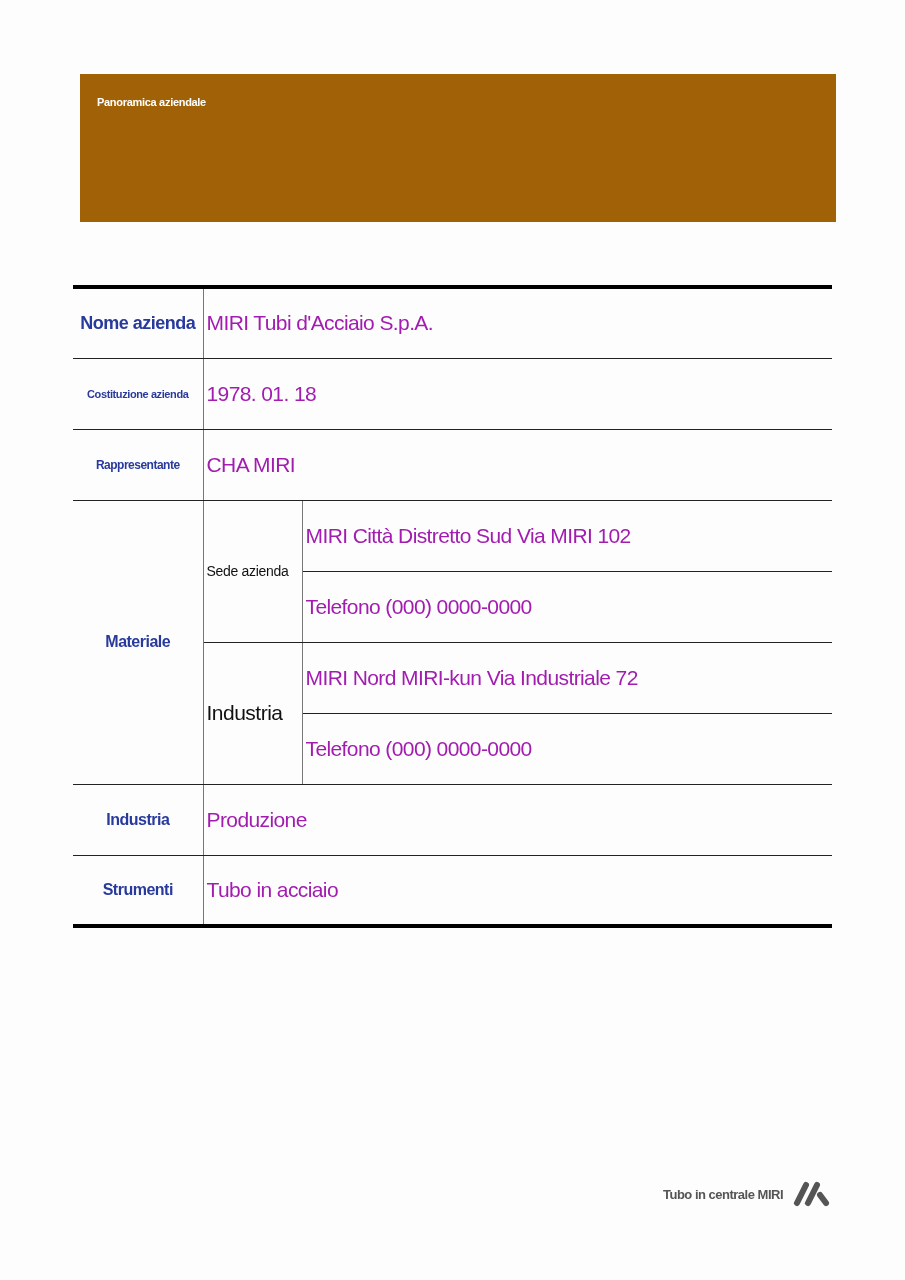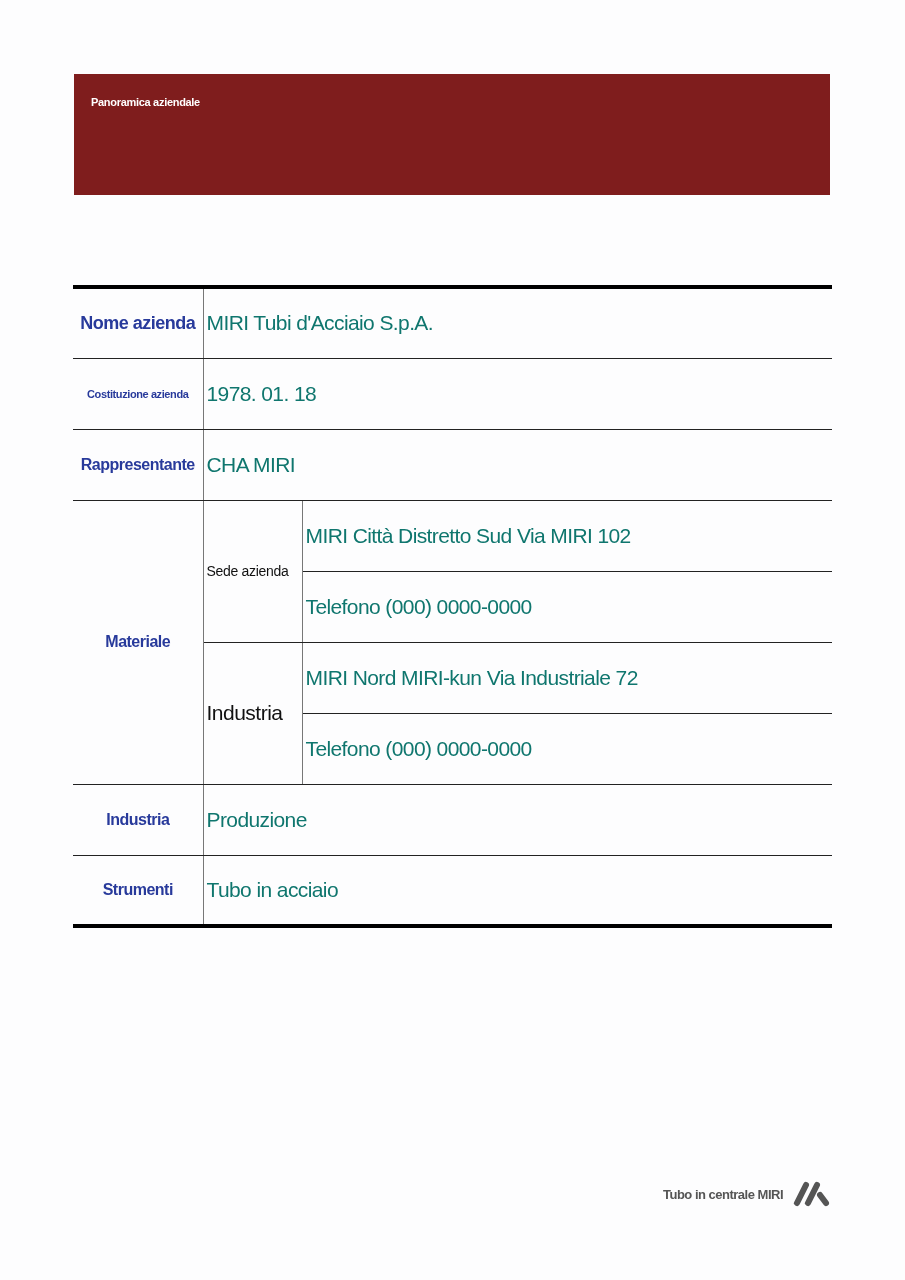--- a/index.html
+++ b/index.html
@@ -1,21 +1,21 @@
 <!DOCTYPE html>
 <html><head>
   <meta charset="utf-8">
   <style>
     * { margin: 0; padding: 0; box-sizing: border-box; }
     html, body { width: 905px; height: 1280px; background: #fdfdfe; }
     body { position: relative; font-family: "Liberation Sans", sans-serif; color: #111; overflow: hidden; }
 
     .banner {
-      position: absolute; left: 74px; top: 74px; width: 756px; height: 121px;
-      background: #7f1d1d;
+      position: absolute; left: 80px; top: 74px; width: 756px; height: 148px;
+      background: #a16207;
     }
     .banner-title {
       position: absolute; left: 17px; top: 22px;
       color: #ffffff; font-weight: bold; font-size: 11px; letter-spacing: -0.3px;
     }
 
     .info-table {
       position: absolute; left: 73px; top: 285px; width: 759px;
       border-collapse: collapse;
       border-top: 4px solid #000; border-bottom: 4px solid #000;
@@ -31,26 +31,26 @@
       border-right: 1.5px solid #777 !important;
       color: #283a9b; font-weight: bold; letter-spacing: -0.5px;
     }
     .sub-label-cell {
       width: 99px; padding-left: 3px !important;
       border-right: 1.5px solid #777 !important;
       color: #111;
     }
     .value-cell {
       padding-left: 3px !important;
-      font-size: 21px; letter-spacing: -0.6px; color: #0f766e;
+      font-size: 21px; letter-spacing: -0.6px; color: #a21caf;
     }
     .row-h { height: 71px; }
     .fs-19 { font-size: 18px; }
     .fs-11 { font-size: 11px; letter-spacing: -0.4px; }
-    .fs-16 { font-size: 16px; }
+    .fs-16 { font-size: 12px; }
     .fs-22 { font-size: 16px; }
 
     .footer {
       position: absolute; right: 74px; top: 1180px; height: 28px;
       display: flex; align-items: center; gap: 10px;
     }
     .footer-text { font-size: 13px; font-weight: bold; color: #555; letter-spacing: -0.5px; }
     .logo { width: 38px; height: 26px; }
   </style>
 </head>

